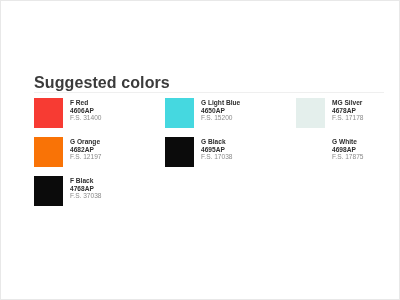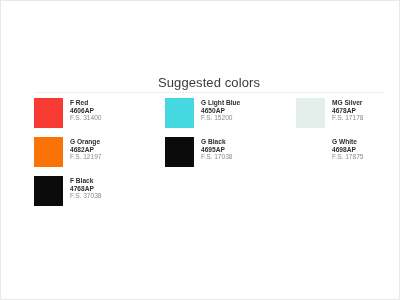--- a/index.html
+++ b/index.html
@@ -27,28 +27,27 @@
   }
 
   #panel {
     position: absolute;
     left: 33px;
     top: 74px;
     width: 350px;
   }
 
   #section-title {
-    font-size: 13px;
-    font-weight: normal;
+    font-size: 16px;
+    font-weight: bold;
     color: #3b3b3b;
     letter-spacing: 0.1px;
     line-height: 16px;
     margin: 0 0 1px 0;
     white-space: nowrap;
-    text-align: center;
   }
 
   #title-rule {
     height: 1px;
     background: #efefef;
     width: 100%;
     margin-bottom: 5px;
   }
 
   .swatch-grid {

